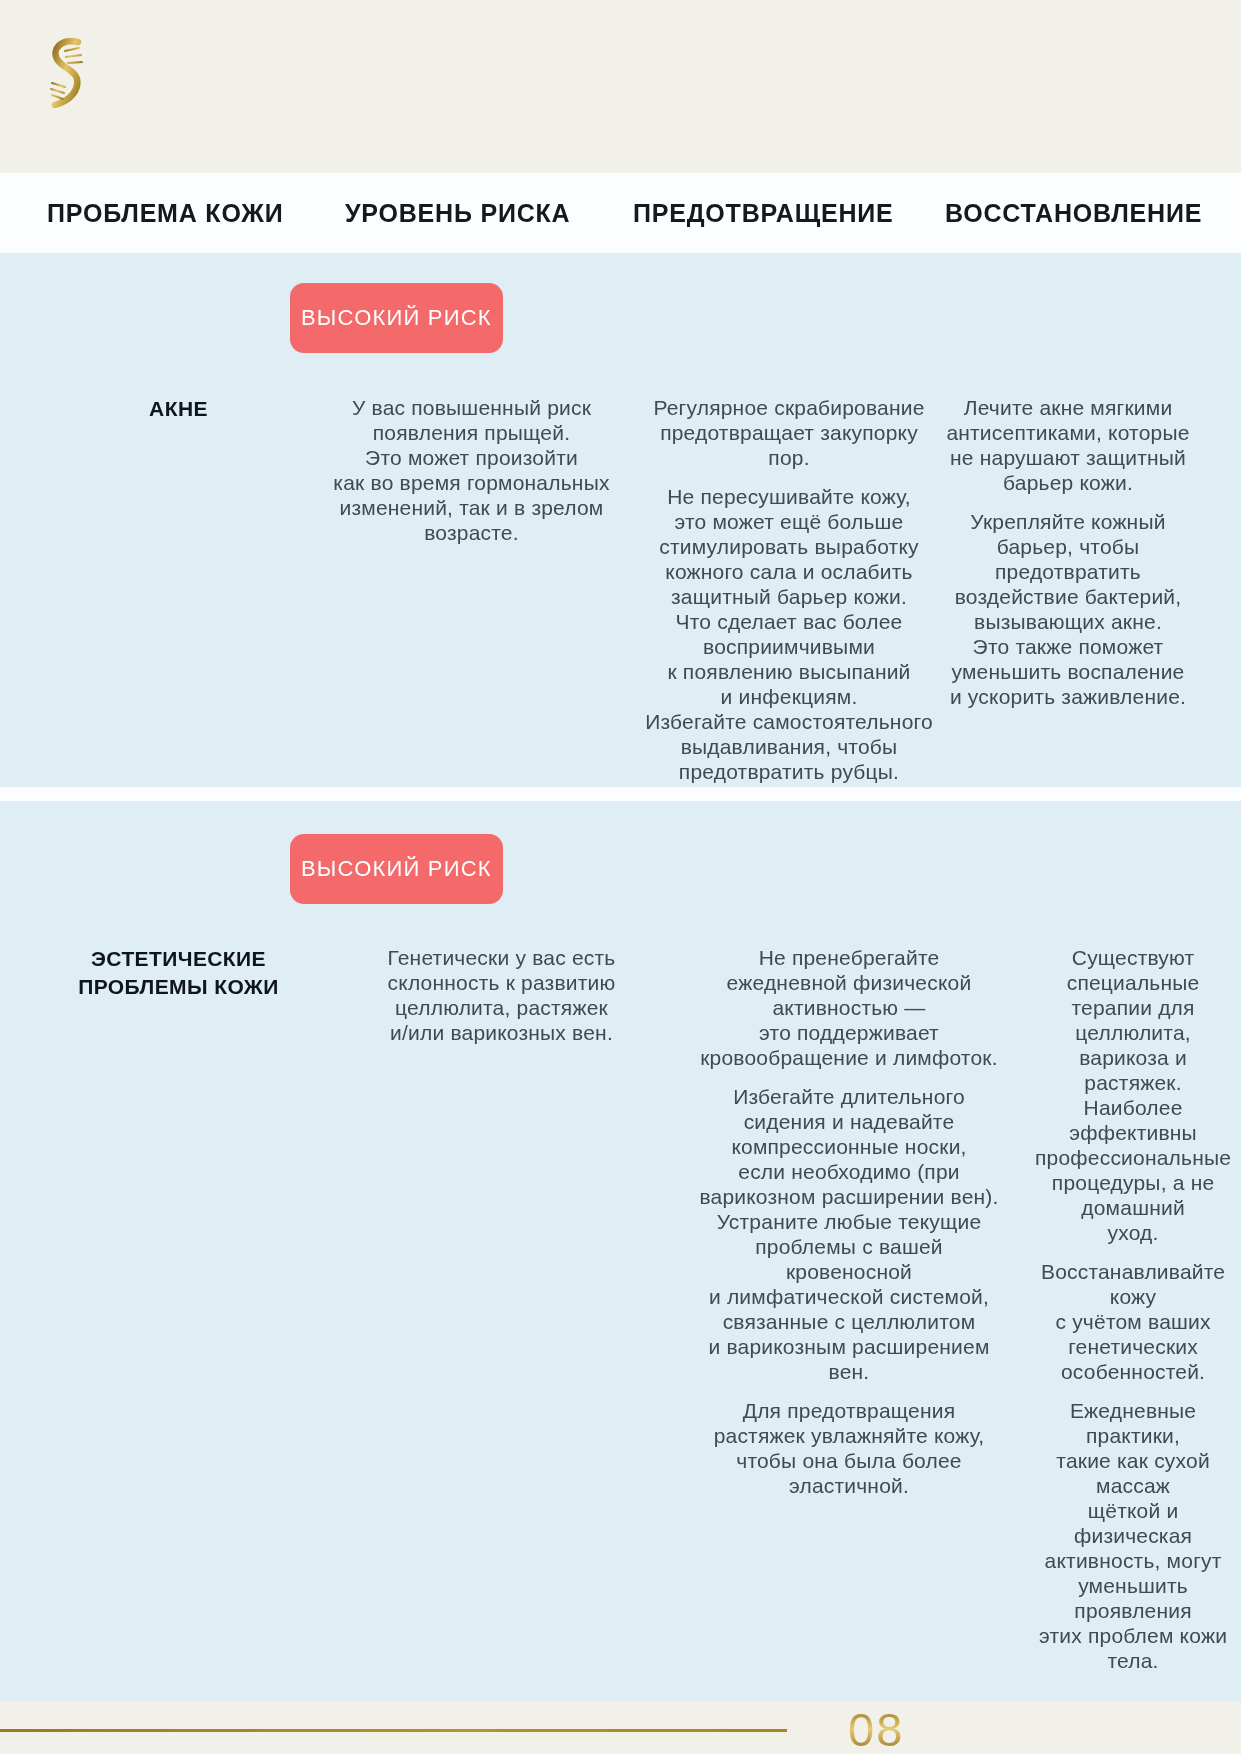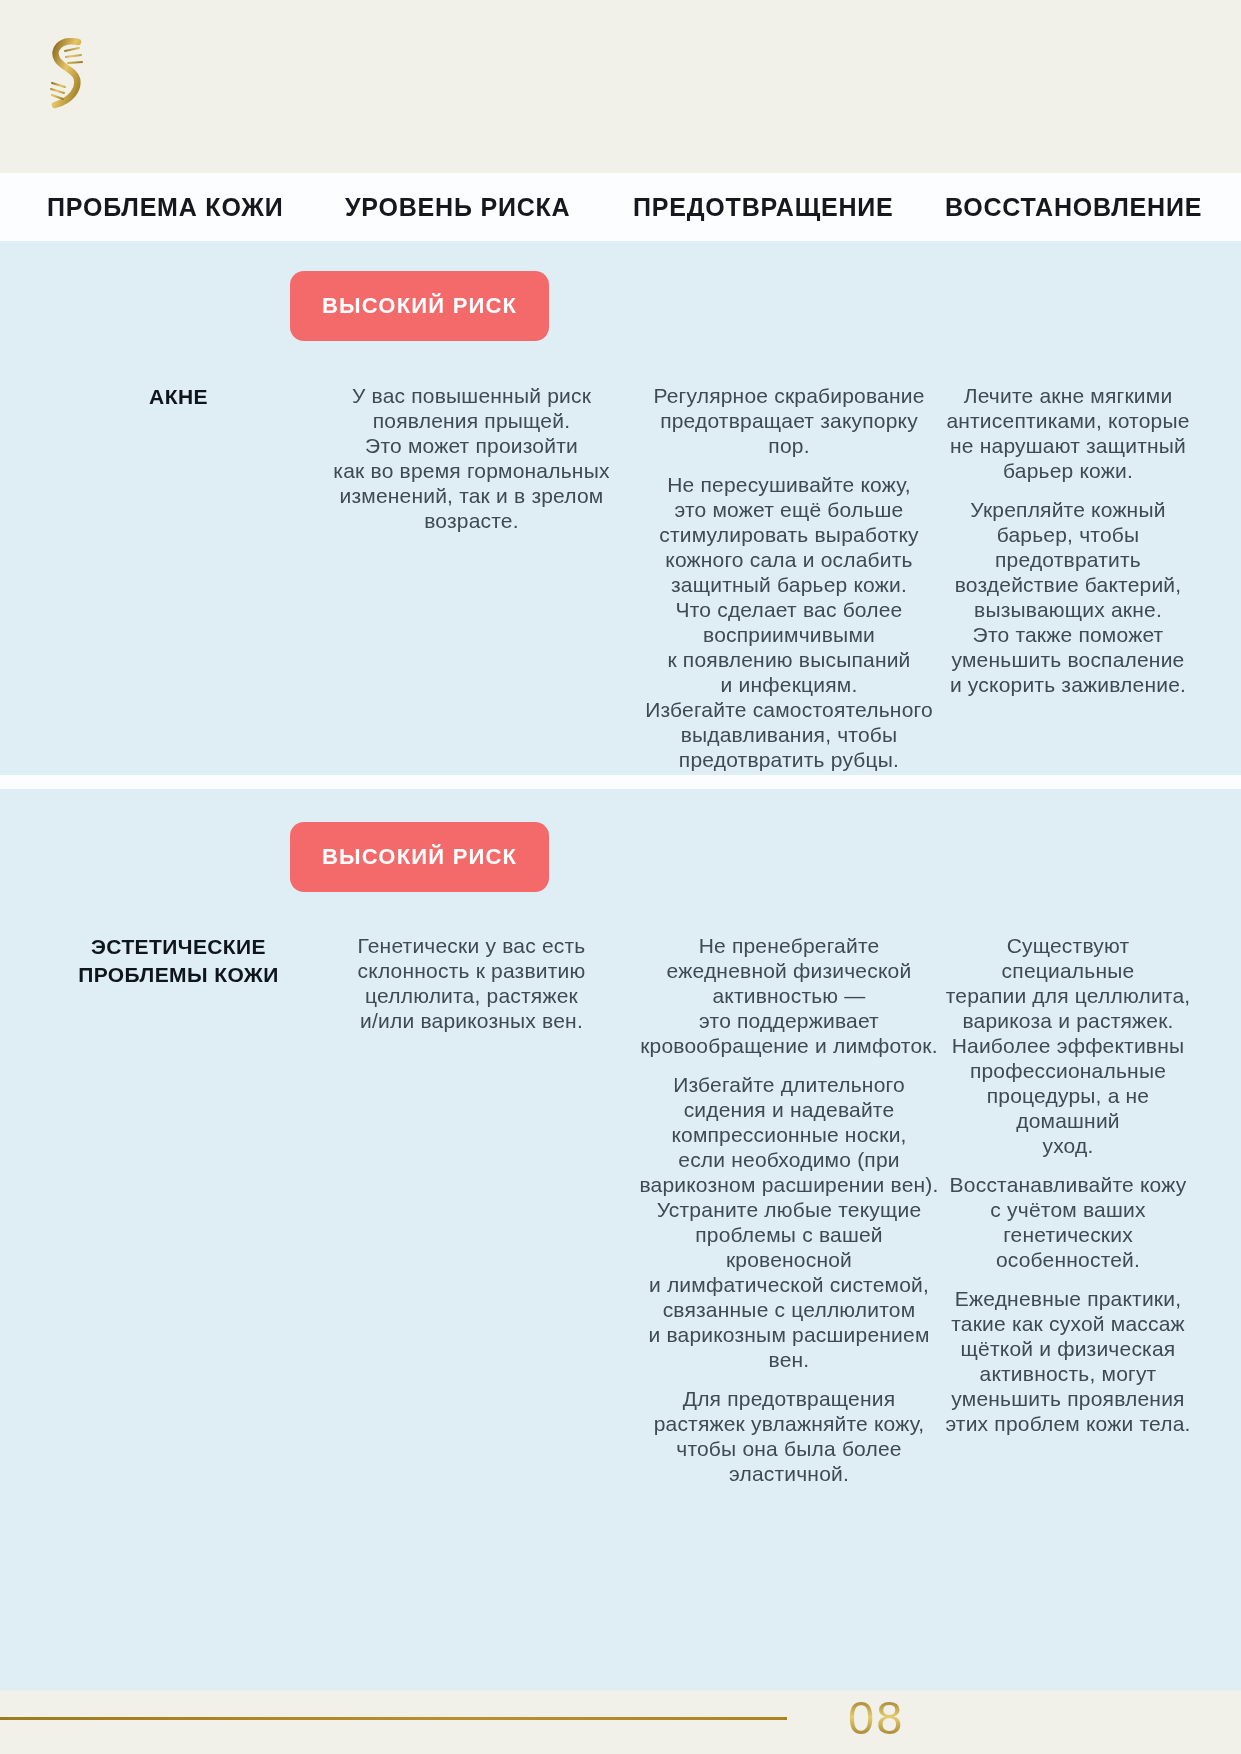--- a/index.html
+++ b/index.html
@@ -12,48 +12,48 @@
   }
   .top-bar { height:135px; background:#f1f0e9; }
   .logo { margin:38px 0 0 48px; display:block; }
 
   .grid {
     display:grid;
     grid-template-columns:263px 323px 312px 1fr;
     padding-left:47px; padding-right:50px;
   }
   .header-row {
-    height:68px; background:#fbfdfe;
+    height:80px; background:#fbfdfe;
     align-items:center;
     box-sizing:border-box;
   }
   .header-row .hcell {
     font-size:25px; font-weight:700; letter-spacing:0.8px;
     color:#15181c; white-space:nowrap;
   }
   .header-row .hcell.risk { padding-left:35px; }
 
   .risk-section { background:#dfedf4; box-sizing:border-box; }
   .section-1 { height:534px; padding-top:30px; }
   .section-gap { height:14px; background:#fbfdfe; }
   .section-2 { height:901px; padding-top:33px; }
 
   .badge {
     display:inline-block;
     margin-left:290px;
     background:#f4696a;
     color:#ffffff;
-    font-size:22px; font-weight:700; letter-spacing:1.2px;
+    font-size:22px; font-weight:400; letter-spacing:1.2px;
     line-height:22px;
-    padding:24px 32px;
+    padding:24px 11px;
     border-radius:14px;
     white-space:nowrap;
   }
   .row-1 { margin-top:42px; }
-  .row-2 { margin-top:41px; }
+  .row-2 { margin-top:41px;gap:30px; }
 
   .cell { padding:0;text-align:center; }
   .problem {
     font-size:21px; font-weight:700; color:#0f151d;
     line-height:28px; letter-spacing:0.4px;
     white-space:pre-line;
   }
   .cell p {
     margin:0 0 14px 0;
     font-size:21px; line-height:25px; letter-spacing:0.2px;

